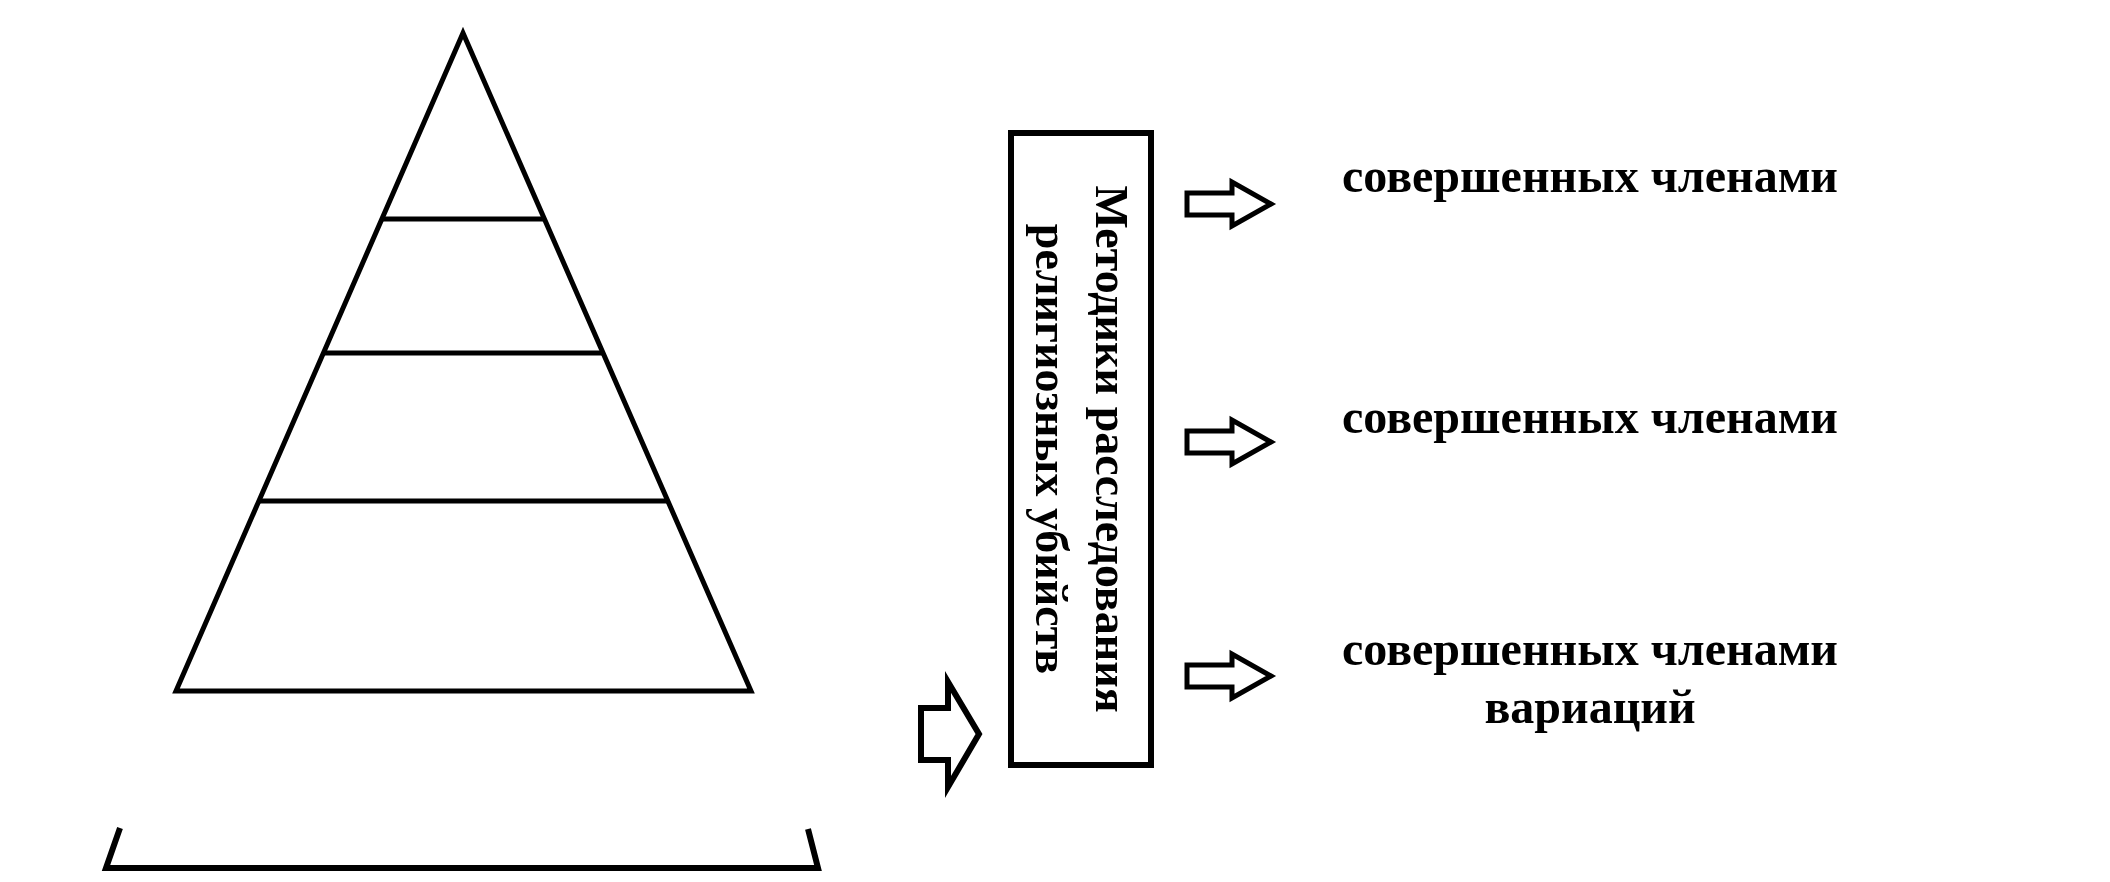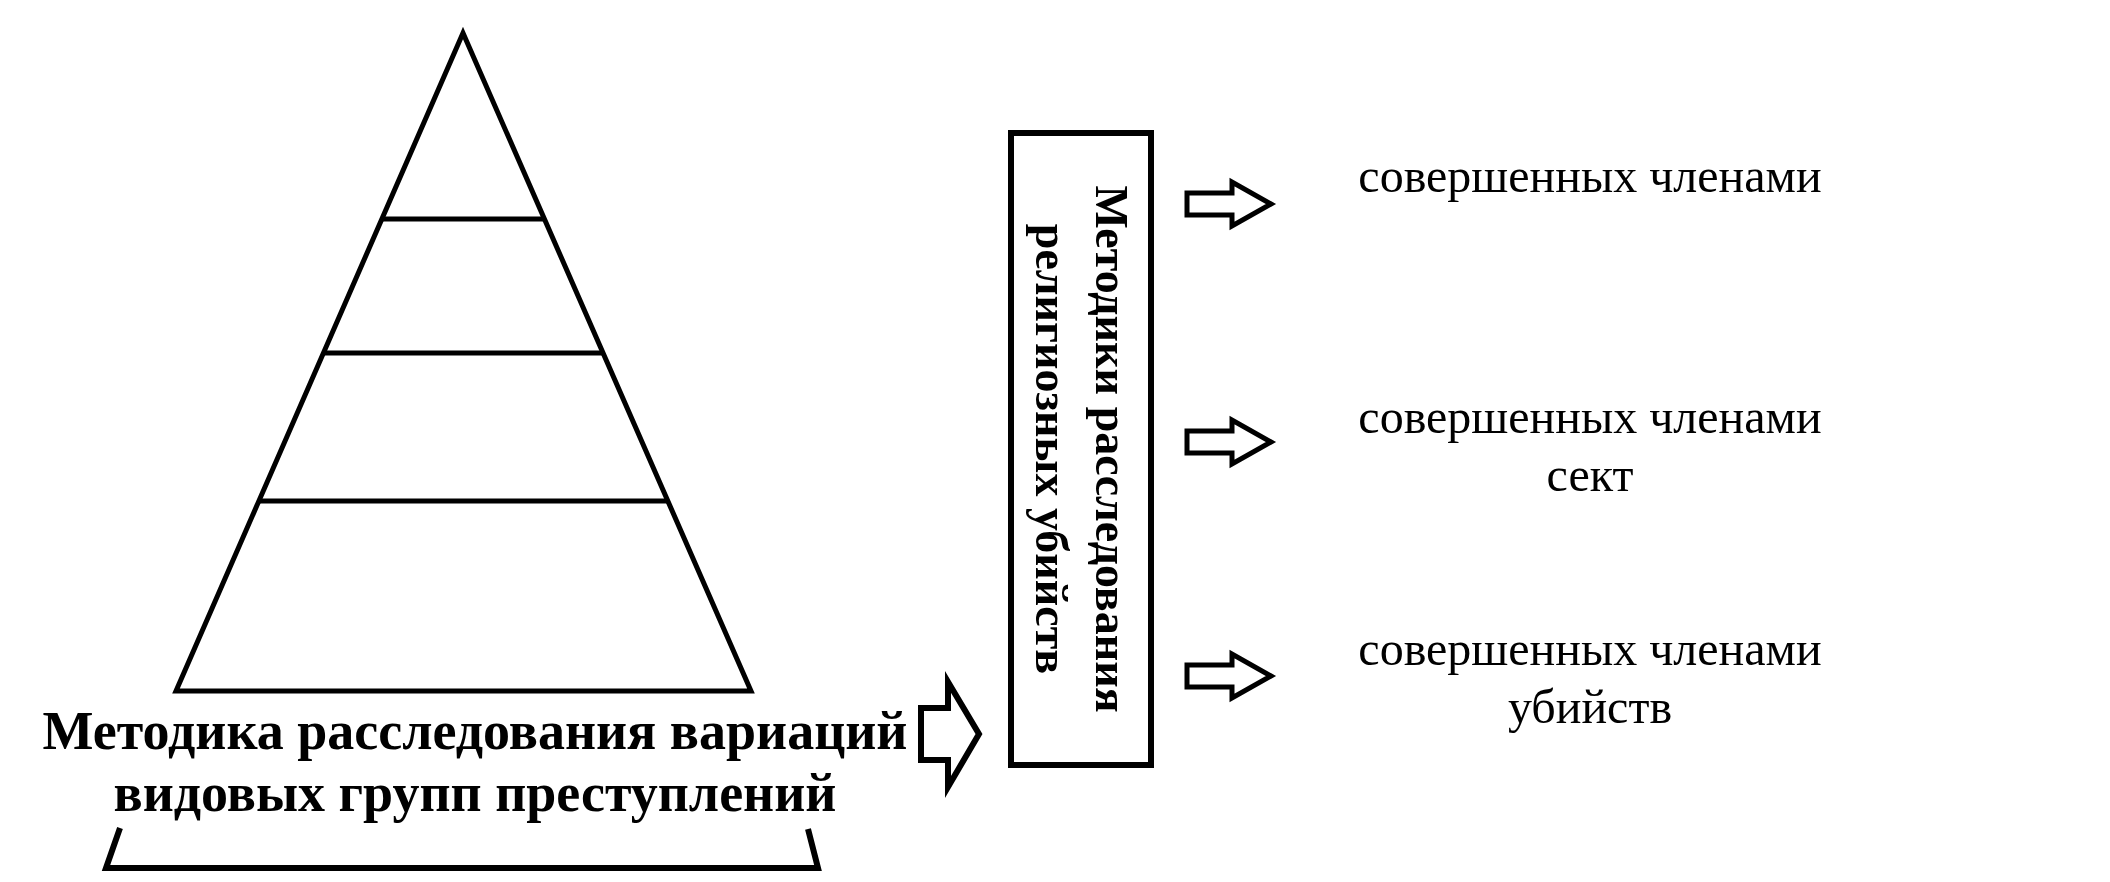--- a/index.html
+++ b/index.html
@@ -86,21 +86,21 @@
     font-size: 46px;
     line-height: 60px;
     color: #000000;
     white-space: nowrap;
   }
   .branch-label {
     position: absolute;
     left: 1290px;
     width: 600px;
     text-align: center;
-    font-weight: normal;
+    font-weight: bold;
     font-size: 48px;
     line-height: 58px;
     color: #000000;
     white-space: nowrap;
   }
   .branch-label.b1 { top: 147px; }
   .branch-label.b2 { top: 388px; }
   .branch-label.b3 { top: 620px; }
 </style>
 </head>
@@ -117,37 +117,32 @@
 
     <path class="bracket" d="M 120 828 L 106 868 L 818 868 L 808 829"></path>
 
     <polygon class="blockarrow" points="921,708 948,708 948,682 979,734 948,787 948,760 921,760"></polygon>
 
     <polygon class="smallarrow" points="1187,193 1232,193 1232,182 1271,204 1232,226 1232,215 1187,215"></polygon>
     <polygon class="smallarrow" points="1187,431 1232,431 1232,420 1271,442 1232,464 1232,453 1187,453"></polygon>
     <polygon class="smallarrow" points="1187,665 1232,665 1232,654 1271,676 1232,698 1232,687 1187,687"></polygon>
   </svg>
 
-  <div class="pyramid-label">
-    <div>Методика расследования вариаций</div>
-    <div>видовых групп преступлений</div>
-  </div>
 
   <div class="center-box">
     <div class="vtext">
       <div>Методики расследования</div>
       <div>религиозных убийств</div>
     </div>
   </div>
 
   <div class="branch-label b1">
     <div>совершенных членами</div>
   </div>
   <div class="branch-label b2">
     <div>совершенных членами</div>
-    <div>сект</div>
   </div>
   <div class="branch-label b3">
     <div>совершенных членами</div>
-    <div>убийств</div>
+    <div>вариаций</div>
   </div>
 
 </div>
 
 </body></html>

